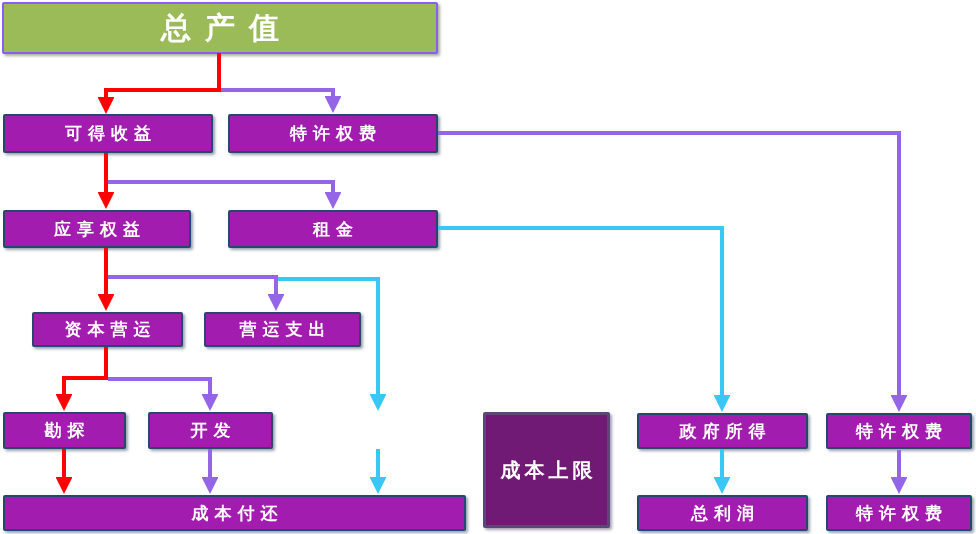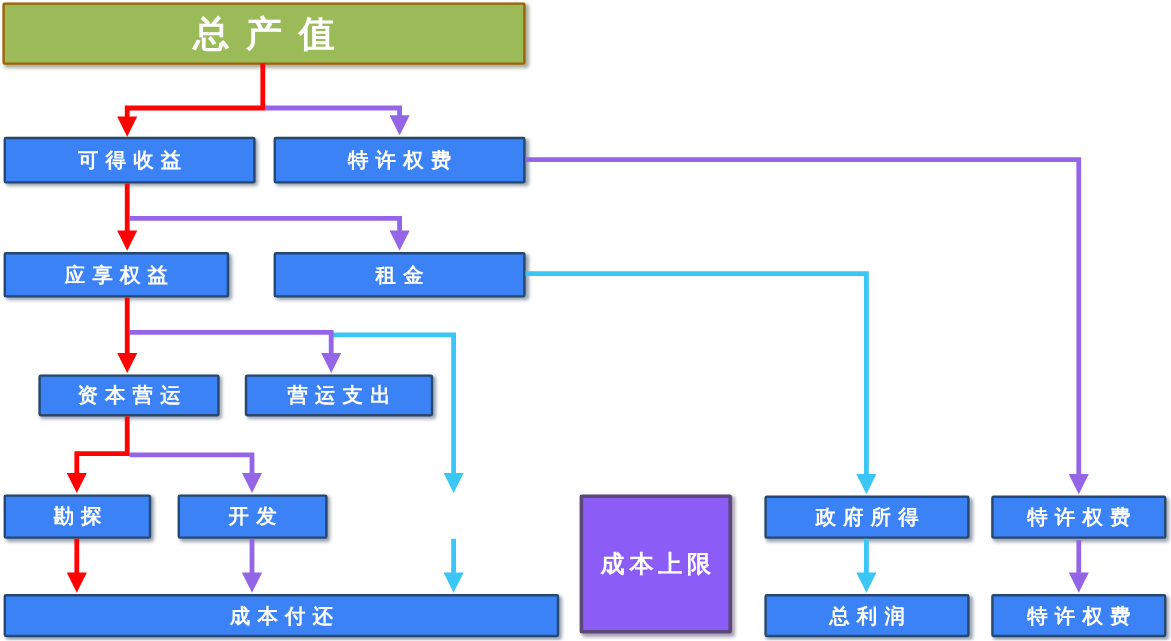--- a/index.html
+++ b/index.html
@@ -6,31 +6,31 @@
   #canvas{
     position:relative;width:976px;height:534px;background:#ffffff;
     font-family:"Liberation Sans","DejaVu Sans",sans-serif;overflow:hidden;
   }
   .node{
     position:absolute;display:flex;align-items:center;justify-content:center;
     color:#ffffff;font-weight:bold;box-sizing:border-box;text-align:center;
     white-space:nowrap;
   }
   .blue{
-    background:#3b82f6;border:2px solid #26476E;border-radius:2px;
+    background:#a21caf;border:2px solid #26476E;border-radius:2px;
     box-shadow:2px 2px 3px rgba(30,50,80,0.45);
     font-size:17px;letter-spacing:6px;padding-left:6px;
   }
   .green{
-    background:#9BBB59;border:2px solid #a16207;border-radius:2px;
+    background:#9BBB59;border:2px solid #8b5cf6;border-radius:2px;
     box-shadow:2px 2px 3px rgba(60,80,40,0.45);
     font-size:30px;letter-spacing:14px;padding-left:14px;
   }
   .purplebox{
-    background:#8b5cf6;border:3px solid #5C4878;border-radius:2px;
+    background:#701a75;border:3px solid #5C4878;border-radius:2px;
     box-shadow:2px 2px 3px rgba(60,45,85,0.45);
     font-size:20px;letter-spacing:4px;padding-left:4px;
   }
   
   #n-title          {left:2px;  top:2px;   width:436px; height:52px;}
   #n-obtainable     {left:3px;  top:114px; width:210px; height:39px;}
   #n-royalty-top    {left:228px;top:114px; width:210px; height:39px;}
   #n-entitled       {left:3px;  top:210px; width:188px; height:38px;}
   #n-rent           {left:228px;top:210px; width:210px; height:38px;text-align:right;}
   #n-capital        {left:32px; top:312px; width:151px; height:35px;}

